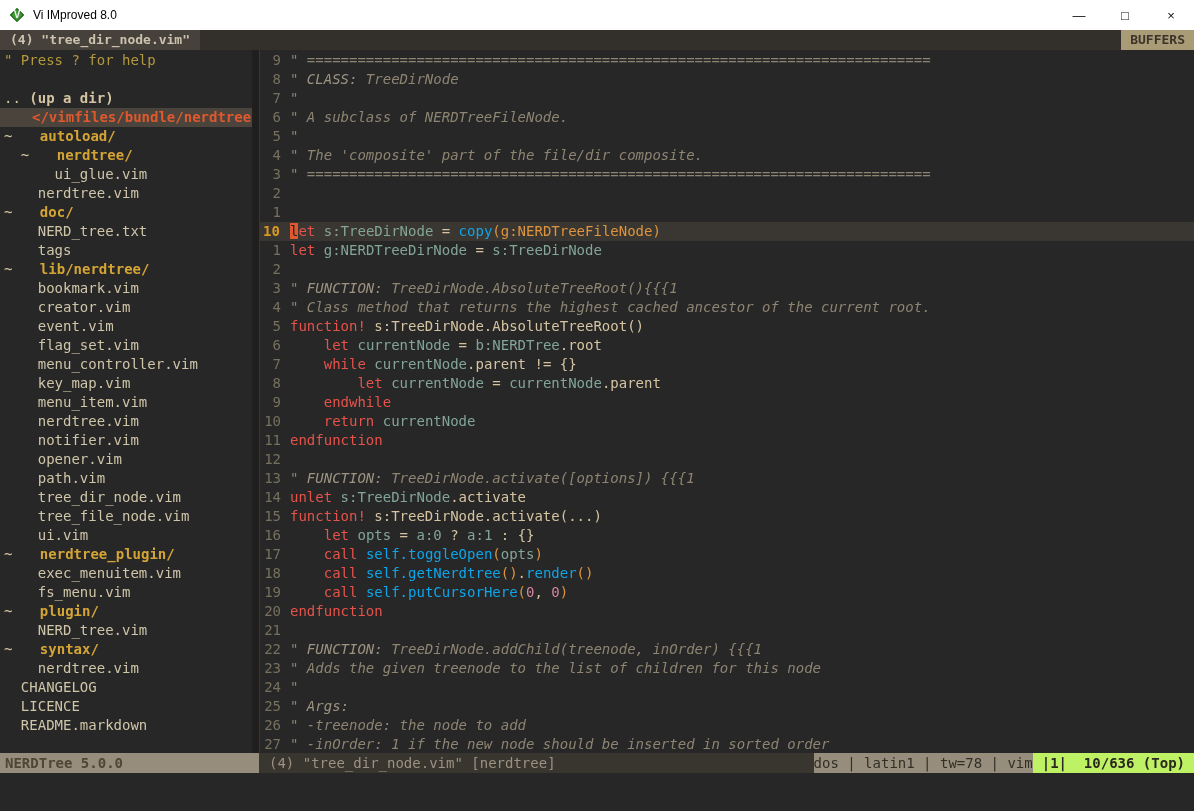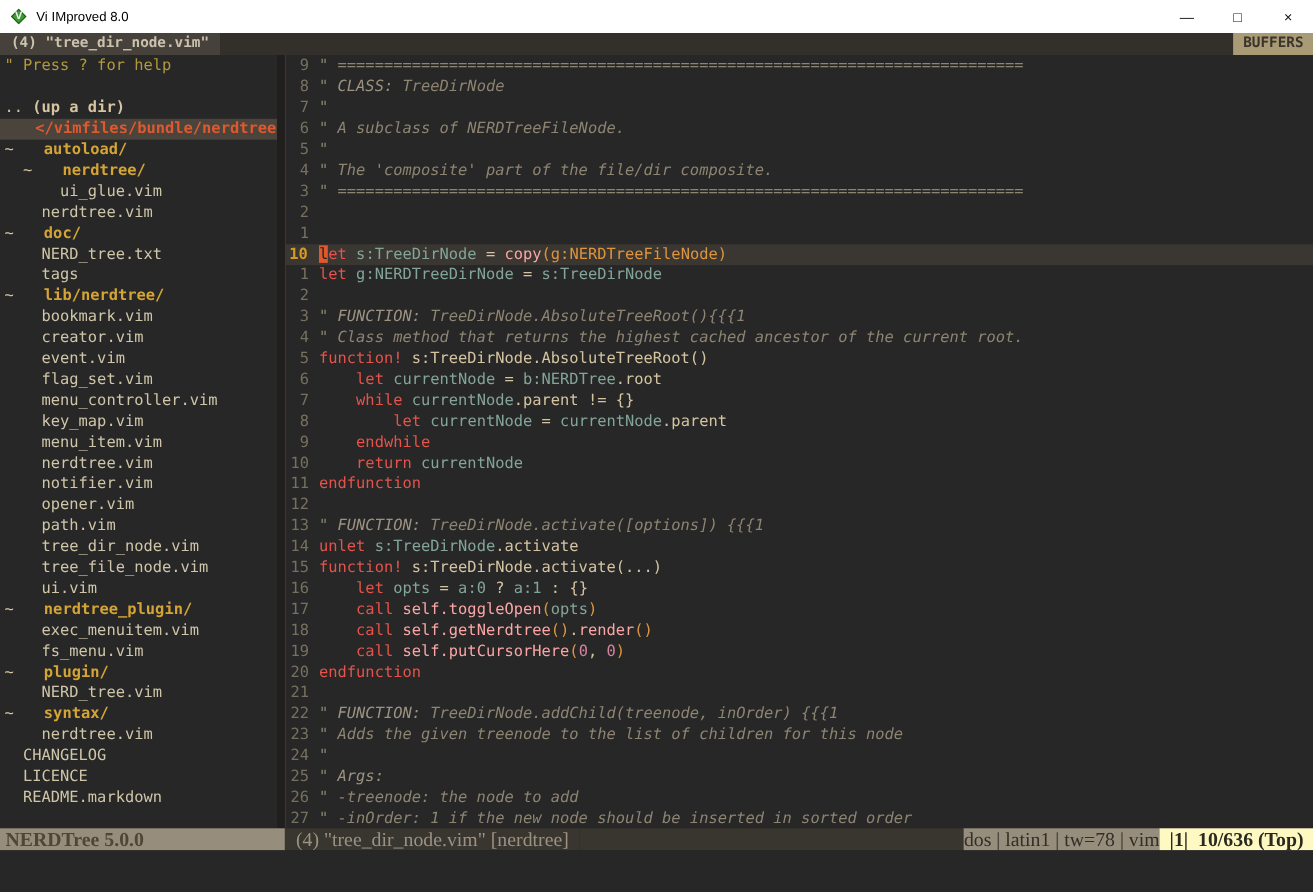--- a/index.html
+++ b/index.html
@@ -40,32 +40,32 @@
   .eline { height:19px; line-height:19px; display:flex; font-size:14px; white-space:pre; }
   .eline.cur { background:#3a3631; }
   .gutter { flex:0 0 30px; width:30px; text-align:right; padding-right:9px; color:#77705f; }
   .eline.cur .gutter { text-align:left; padding-left:3px; padding-right:0; color:#d79921; font-weight:bold; }
   .code { white-space:pre; }
   .t { color:#d5c4a1; }
   .c { color:#8d8472; font-style:italic; }
   .cb { color:#9d9382; font-style:italic; font-weight:normal; }
   .k { color:#e5534b; }
   .i { color:#83a598; }
-  .f { color:#fca5a5;margin-top:40px; }
+  .f { color:#0ea5e9;margin-top:40px; }
   .o { color:#de953e; }
   .n { color:#d3869b; }
   .cursor { background:#e0592e; color:#1d2021; }
 
   
-  .statusbar { flex:0 0 20px; height:20px; display:flex; font-size:18px; line-height:20px; white-space:pre;font-family:Liberation Serif, serif; }
+  .statusbar { flex:0 0 20px; height:20px; display:flex; font-size:14px; line-height:20px; white-space:pre; }
   .st-nerdtree { flex:0 0 259px; width:259px; background:#968d7d; color:#4f4733; font-weight:bold; padding-left:5px; }
   .st-file { background:#39352f; color:#9b9283; padding:0 10px; }
   .st-fill { flex:1; background:#39352f; }
   .st-meta { background:#968d7d; color:#332f26; padding:0 0; }
-  .st-pos { background:#fef9c3; color:#2b2820; font-weight:bold; padding:0 9px; }
+  .st-pos { background:#bef264; color:#2b2820; font-weight:bold; padding:0 9px; }
 
   .cmdline { flex:1; background:#272727; }
 </style>
 </head>
 <body>
 
 <div class="window">
 
   <div class="titlebar">
     <span class="vim-icon">

